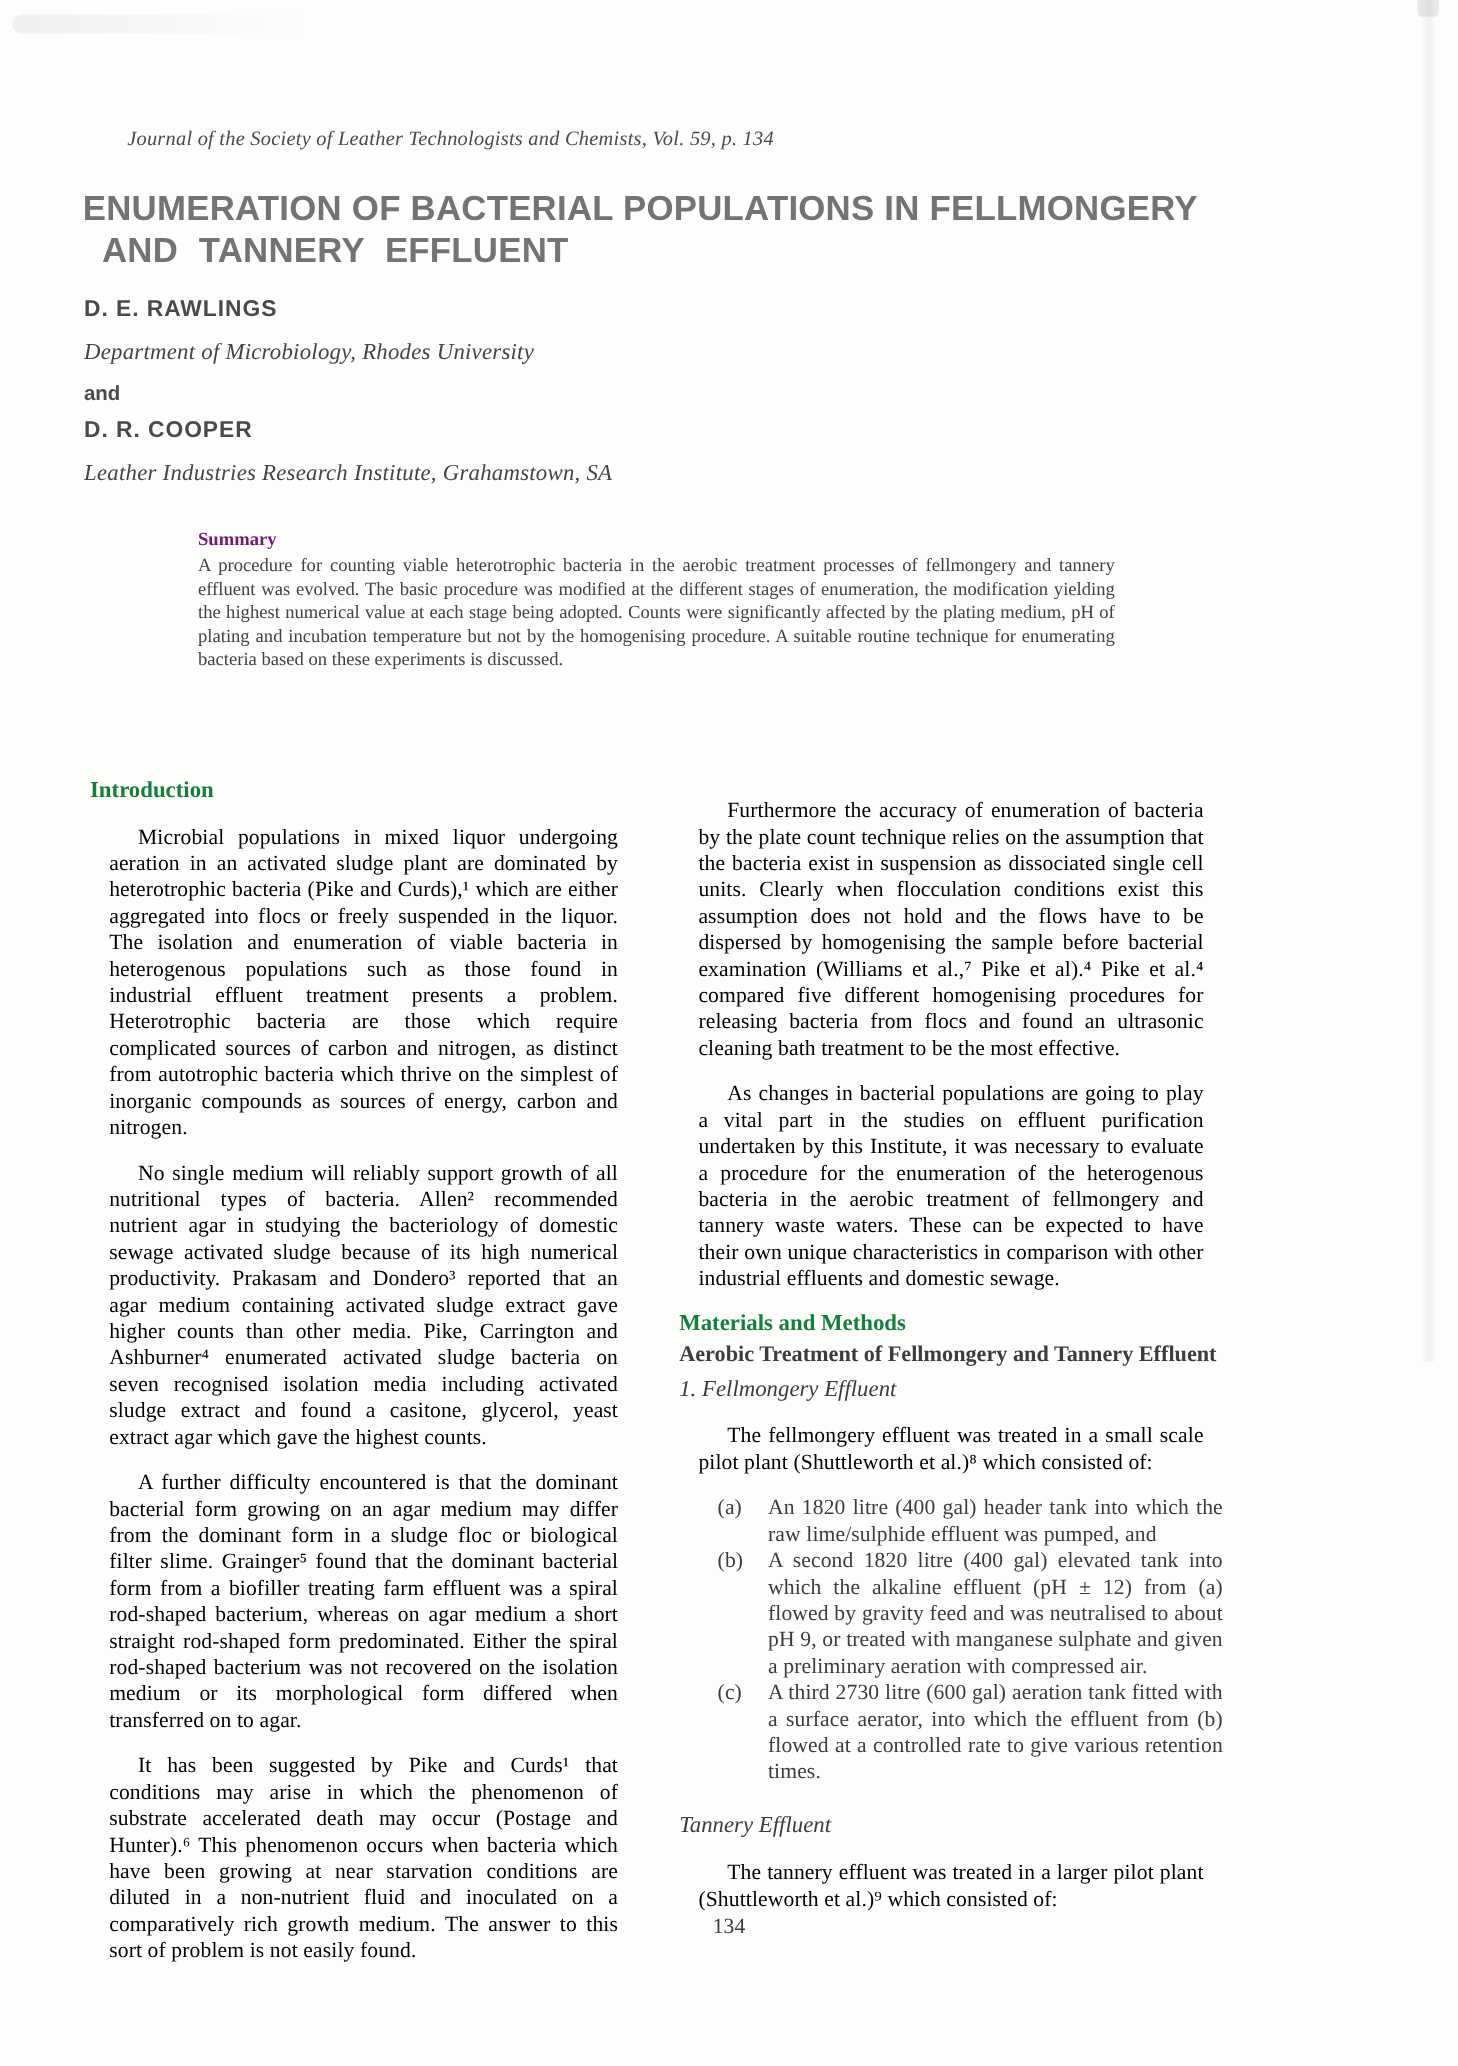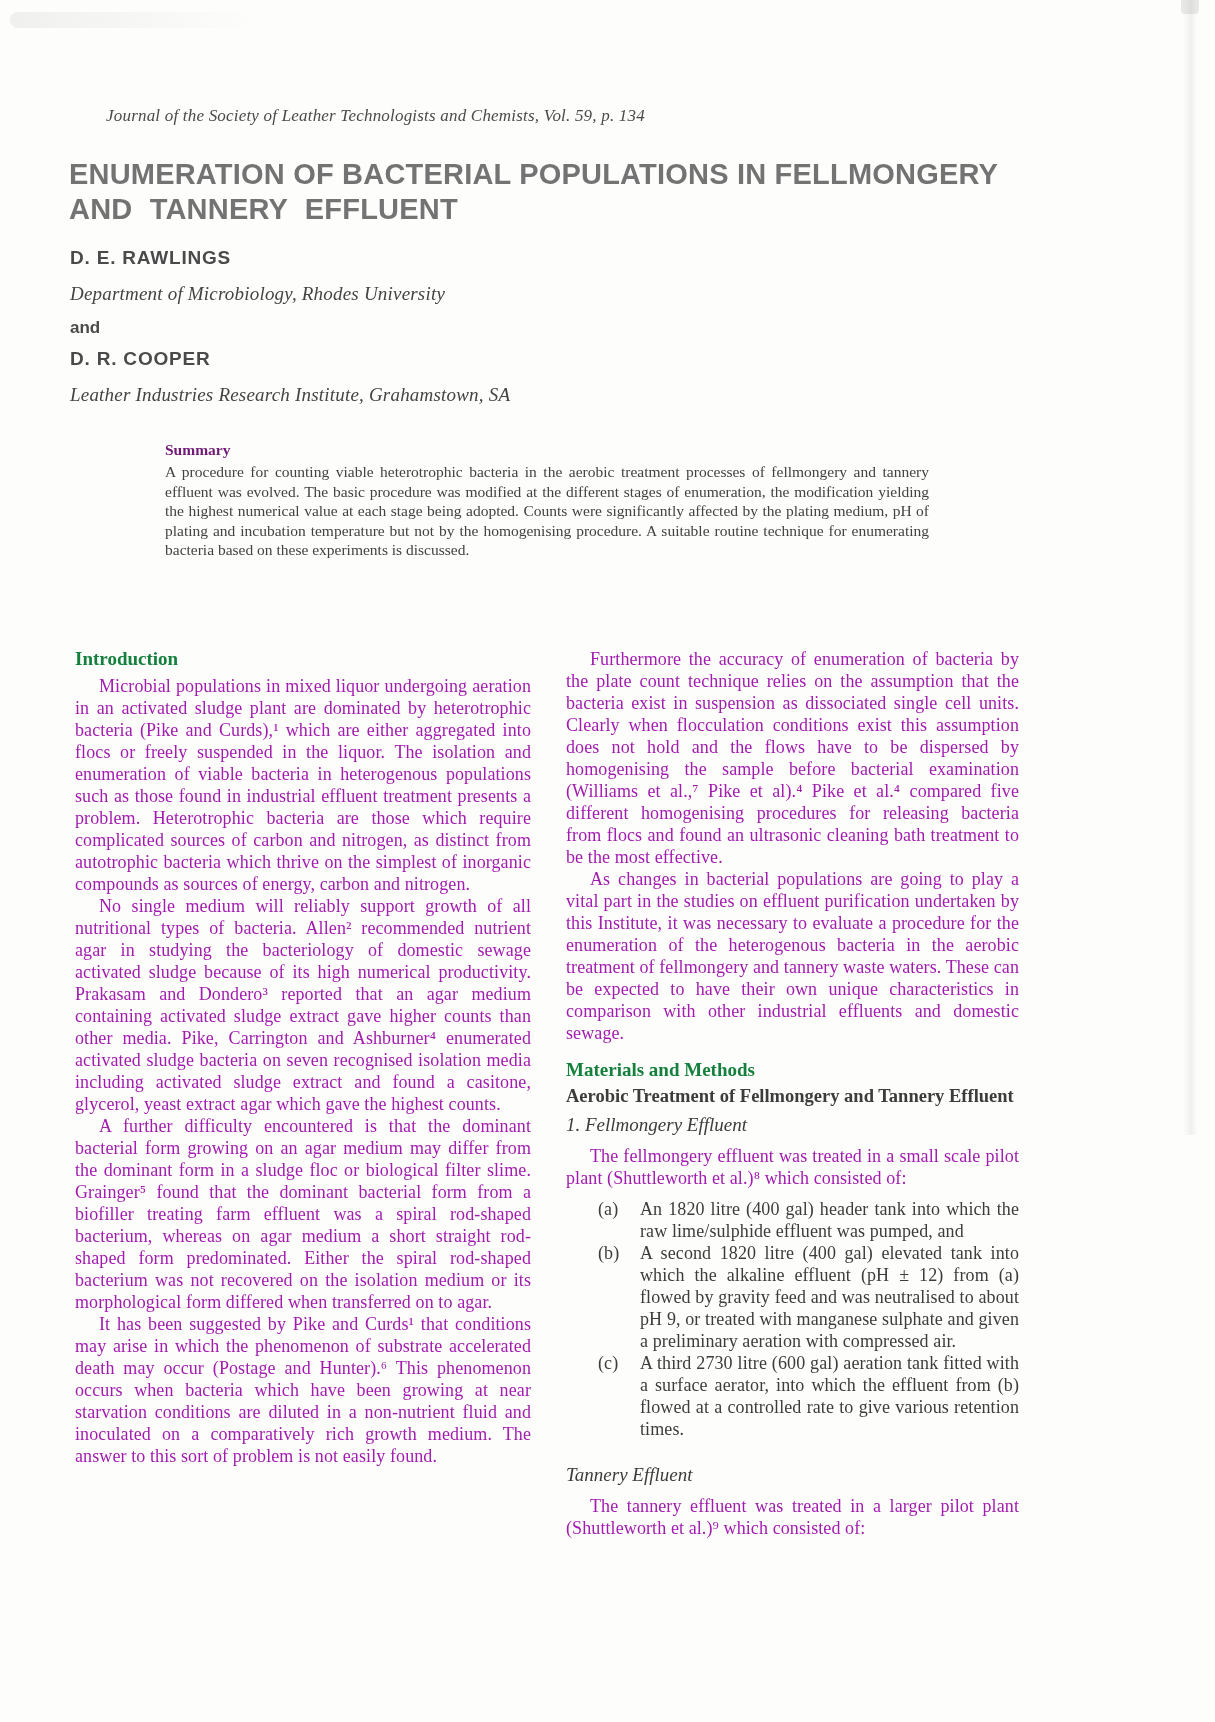--- a/index.html
+++ b/index.html
@@ -35,21 +35,21 @@
     position:absolute; left:70px; top:106px;
     font-style:italic; font-size:17px; color:#4a4a4a; letter-spacing:0.2px;
     white-space:nowrap;
     margin-left:36px;
   }
   .title {
     position:absolute; left:69px; top:157px;
     font-family:"Liberation Sans", sans-serif; font-weight:bold;
     font-size:29px; line-height:35px; color:#737373; letter-spacing:0.2px;
   }
-  .title .line2 { word-spacing:9px; }
+  .title .line2 { word-spacing:9px;margin-left:16px; }
 
   .author-name {
     position:absolute; left:70px;
     font-family:"Liberation Sans", sans-serif; font-weight:bold;
     font-size:19px; color:#4a4a4a; letter-spacing:0.8px;
     white-space:nowrap;
   }
   .affiliation {
     position:absolute; left:70px;
     font-style:italic; font-size:19px; color:#444; letter-spacing:0.2px;
@@ -68,22 +68,22 @@
   .summary-text {
     position:absolute; left:165px; top:462px; width:764px;
     font-size:15.5px; line-height:19.5px; text-align:justify; color:#424242;
   }
 
   .col { position:absolute; top:648px; }
   .col-left  { left:75px;  width:456px; }
   .col-right { left:566px; width:453px; }
 
   .col p.body {
-    margin:0; font-size:18px; line-height:22px;
-    text-align:justify; text-indent:24px; color:#a21caf;
+    margin:16px; font-size:18px; line-height:22px;
+    text-align:justify; text-indent:24px; color:#000000;
     letter-spacing:0.1px;
   }
   h3.section {
     margin:0 0 5px 0; font-size:19px; font-weight:bold; color:#15803d;
   }
   h3.section-mid { margin:15px 0 5px 0; }
   h4.subsection {
     margin:0 0 7px 0; font-size:18.5px; font-weight:bold; color:#3c3c3c;
   }
   h5.subsubsection {
@@ -158,14 +158,15 @@
       <div class="list-item">
         <span class="list-label">(c)</span>
         <span class="list-text">A third 2730 litre (600 gal) aeration tank fitted with a surface aerator, into which the effluent from (b) flowed at a controlled rate to give various retention times.</span>
       </div>
     </div>
 
     <h5 class="subsubsection spaced-above">Tannery Effluent</h5>
     <p class="body">The tannery effluent was treated in a larger pilot plant (Shuttleworth et al.)⁹ which consisted of:</p>
   </div>
 
+  <div class="page-num">134</div>
 
 </div>
 
 </body></html>

